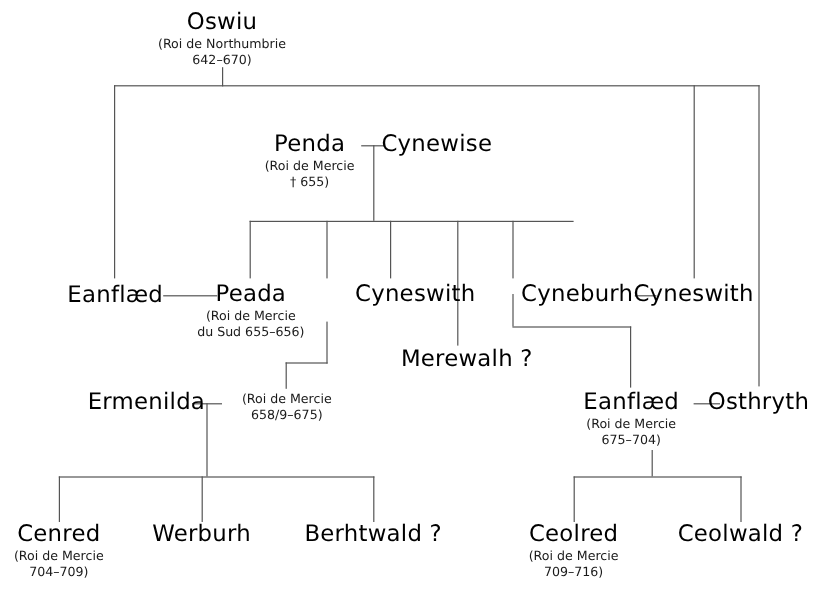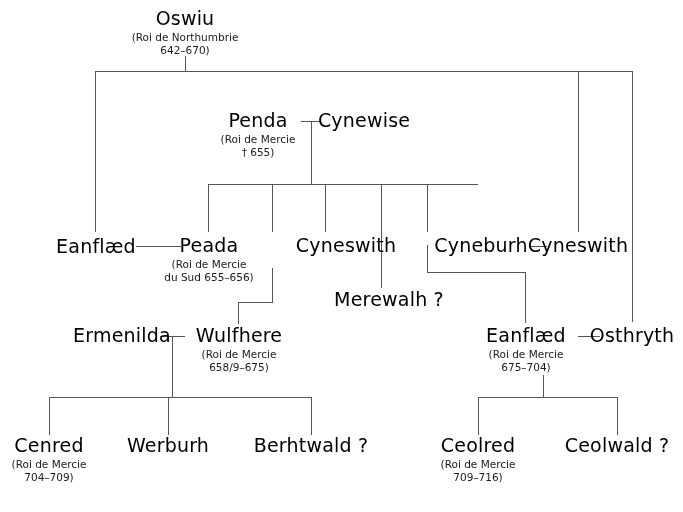--- a/index.html
+++ b/index.html
@@ -119,21 +119,20 @@
       <div class="person" style="left: 481px; top: 235px;">
         <div class="pname">Cyneburh</div>
       </div>
       <div class="person" style="left: 578px; top: 235px;">
         <div class="pname">Cyneswith</div>
       </div>
       <div class="person" style="left: 122px; top: 325px;">
         <div class="pname">Ermenilda</div>
       </div>
       <div class="person" style="left: 239px; top: 325px;">
-        <div class="pname">Wulfhere</div>
         <div class="pdetail">
           <div>(Roi de Mercie</div>
           <div>658/9–675)</div>
         </div>
       </div>
       <div class="person" style="left: 526px; top: 325px;">
         <div class="pname">Eanflæd</div>
         <div class="pdetail">
           <div>(Roi de Mercie</div>
           <div>675–704)</div>

